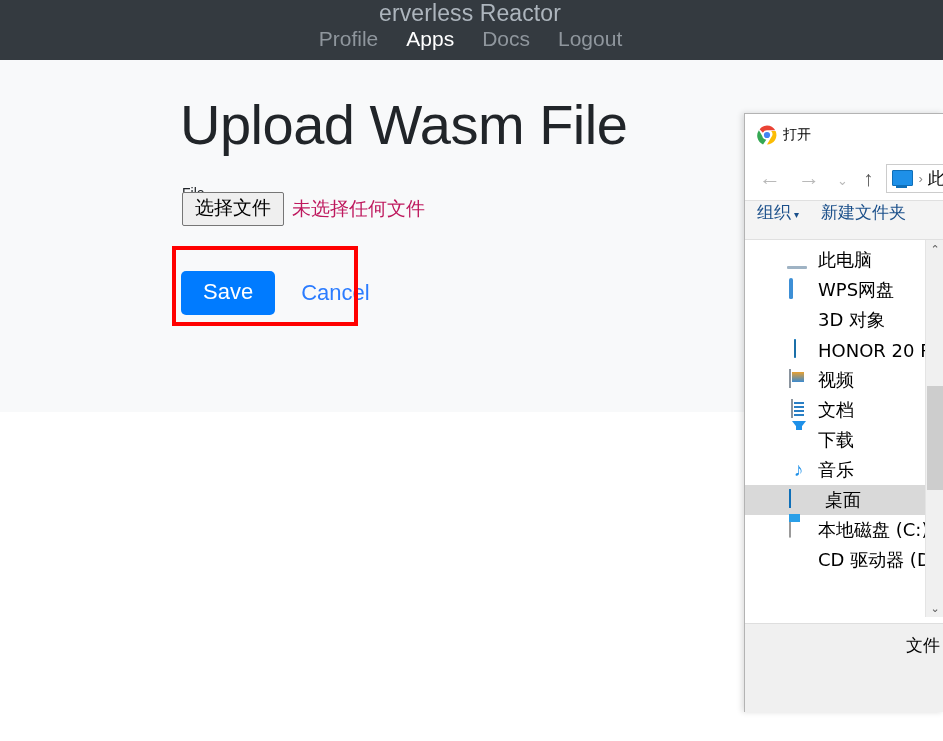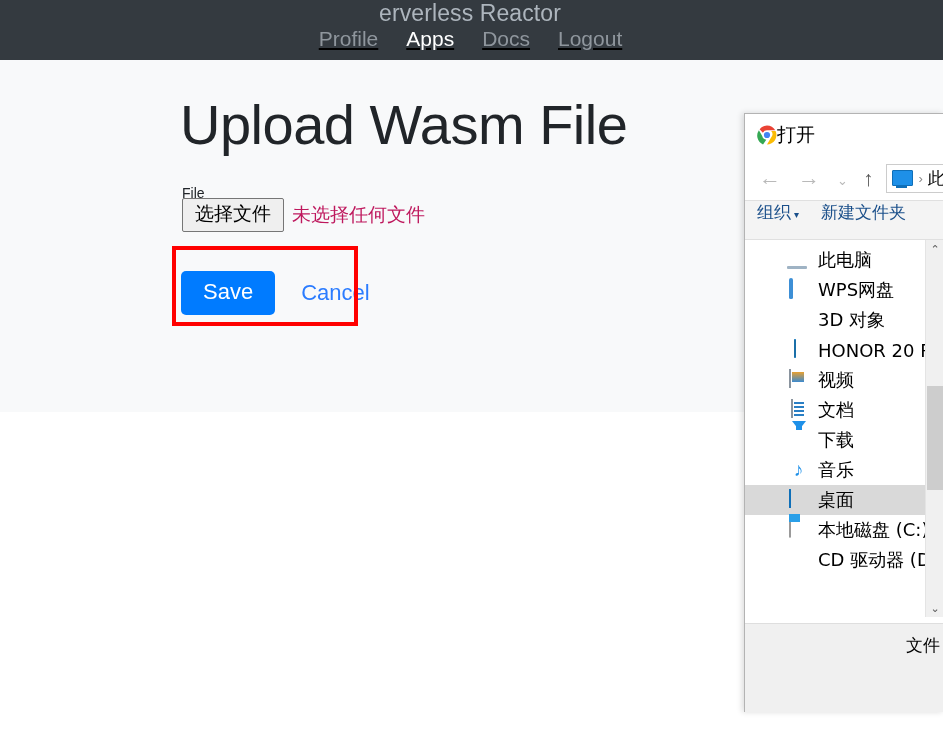--- a/index.html
+++ b/index.html
@@ -18,21 +18,21 @@
     background: #343a40;
     display: flex; align-items: center; flex-direction: column;
   }
   .brand {
     color: #adb5bd;
     font-size: 23px;
     margin-left: -3px;
     white-space: nowrap;
     letter-spacing: 0.1px;
   }
-  .nav-links { display: flex; align-items: flex-start; margin-left: 26px; text-decoration: underline; }
+  .nav-links { display: flex; align-items: flex-start; margin-left: 26px; }
   .nav-link {
     color: #8f969d;
     font-size: 21px;
     margin-right: 28px;
     white-space: nowrap;
     cursor: pointer;
   }
   .nav-link.active { color: #ffffff; }
 
   
@@ -44,21 +44,21 @@
   .page-title {
     position: absolute; left: 180px; top: 32px;
     font-size: 56px; font-weight: 400; color: #212529;
     letter-spacing: -0.5px; white-space: nowrap;
   }
   .field-label {
     position: absolute; left: 182px; top: 125px;
     font-size: 14px; color: #212529;
   }
   .file-row {
-    position: absolute; left: 182px; top: 138px;
+    position: absolute; left: 182px; top: 132px;
     display: flex; align-items: center;
   }
   .file-btn {
     background: #efefef;
     border: 1px solid #767676;
     border-radius: 2px;
     font-size: 19px;
     color: #000000;
     padding: 4px 12px 6px 12px;
     font-family: "DejaVu Sans", sans-serif;
@@ -104,21 +104,21 @@
     border-left: 1px solid #b3b3b3;
     box-shadow: -2px 0 6px rgba(0,0,0,0.14);
     overflow: hidden;
   }
   .dlg-titlebar {
     height: 42px; display: flex; align-items: center;
     padding-left: 12px; background: #ffffff;
   }
   .chrome-icon { width: 20px; height: 20px; position: relative; flex: none; }
   .dlg-title {
-    font-size: 19px; color: #000000; margin-left: 0;
+    font-size: 14px; color: #000000; margin-left: 6px;
     font-family: "DejaVu Sans", sans-serif; white-space: nowrap;
   }
   .dlg-navbar {
     height: 44px; display: flex; align-items: center;
     background: #ffffff; padding-left: 14px;
   }
   .navicon { color: #b9b9b9; font-size: 22px; margin-right: 17px; line-height: 1; }
   .navicon.up { color: #555555; font-size: 21px; margin-right: 13px; }
   .navicon.chev { font-size: 13px; margin-right: 15px; position: relative; top: 2px; }
   .addrbar {
@@ -147,21 +147,21 @@
     font-family: "DejaVu Sans", sans-serif; white-space: nowrap; cursor: pointer;
   }
   .tb-caret { font-size: 10px; margin-left: 3px; }
 
   .dlg-body { position: relative; height: 377px; background: #ffffff; overflow: hidden; }
   .tree { padding-top: 5px; }
   .tree-item {
     height: 30px; display: flex; align-items: center;
     padding-left: 44px; white-space: nowrap; cursor: pointer;
   }
-  .tree-item.selected { background: #d9d9d9; }
+  .tree-item.selected { background: #d9d9d9; gap: 7px; }
   .ti-icon { width: 22px; height: 20px; flex: none; position: relative; margin-right: 7px; }
   .ti-label {
     font-size: 18px; color: #000000;
     font-family: "DejaVu Sans", sans-serif;
   }
 
   
   .ic-pc { width: 19px; height: 14px; background: linear-gradient(#2a9fe8,#1b7fc4); border-radius: 1px; margin-top: 2px;}
   .ic-pc:after { content:""; position:absolute; left:-2px; bottom:1px; width:20px; height:3px; background:#9fb3c4; border-radius:1px;}
   .ic-cloud { width:20px; height:14px; border:2px solid #3d8fd6; border-radius:9px 9px 7px 7px; box-sizing:border-box; margin-top:3px;}

